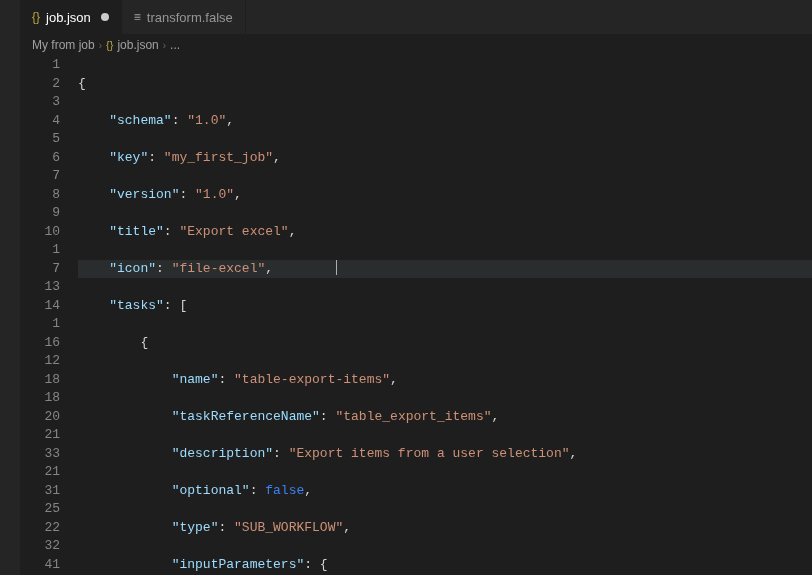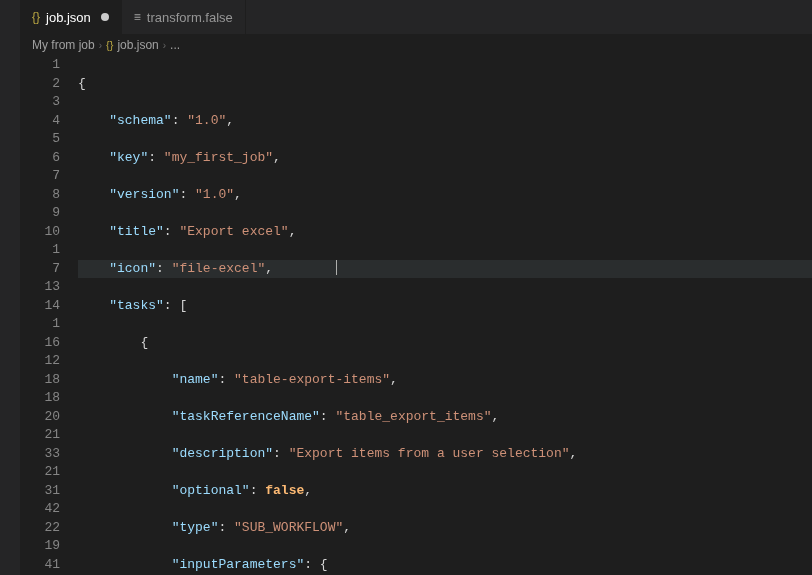--- a/index.html
+++ b/index.html
@@ -108,21 +108,21 @@
       content: '';
       position: absolute;
       left: -100px;
       right: -100px;
       top: 0; bottom: 0;
     }
     .tok-brace { color: #d4d4d4; }
     .tok-key { color: #9cdcfe; }
     .tok-str { color: #ce9178; }
     .tok-punc { color: #d4d4d4; }
-    .tok-const { color: #fdba74; font-weight: bold; }
+    .tok-const { color: #3b82f6; }
     .cursor {
       display: inline-block;
       width: 1px;
       height: 15px;
       background: #aeafad;
       vertical-align: middle;
       position: relative;
       top: -1px;
     }
   </style>
@@ -173,23 +173,23 @@
       <span class="ln">1</span>
       <span class="ln">16</span>
       <span class="ln">12</span>
       <span class="ln">18</span>
       <span class="ln">18</span>
       <span class="ln">20</span>
       <span class="ln">21</span>
       <span class="ln">33</span>
       <span class="ln">21</span>
       <span class="ln">31</span>
-      <span class="ln">42</span>
+      <span class="ln">25</span>
       <span class="ln">22</span>
-      <span class="ln">19</span>
+      <span class="ln">32</span>
       <span class="ln">41</span>
     </div>
     <div class="code-area">
 <span class="line"><span class="tok-brace">{</span></span>
 <span class="line">    <span class="tok-key">"schema"</span><span class="tok-punc">: </span><span class="tok-str">"1.0"</span><span class="tok-punc">,</span></span>
 <span class="line">    <span class="tok-key">"key"</span><span class="tok-punc">: </span><span class="tok-str">"my_first_job"</span><span class="tok-punc">,</span></span>
 <span class="line">    <span class="tok-key">"version"</span><span class="tok-punc">: </span><span class="tok-str">"1.0"</span><span class="tok-punc">,</span></span>
 <span class="line">    <span class="tok-key">"title"</span><span class="tok-punc">: </span><span class="tok-str">"Export excel"</span><span class="tok-punc">,</span></span>
 <span class="line current">    <span class="tok-key">"icon"</span><span class="tok-punc">: </span><span class="tok-str">"file-excel"</span><span class="tok-punc">,</span>        <span class="cursor"></span></span>
 <span class="line">    <span class="tok-key">"tasks"</span><span class="tok-punc">: </span><span class="tok-brace">[</span></span>

